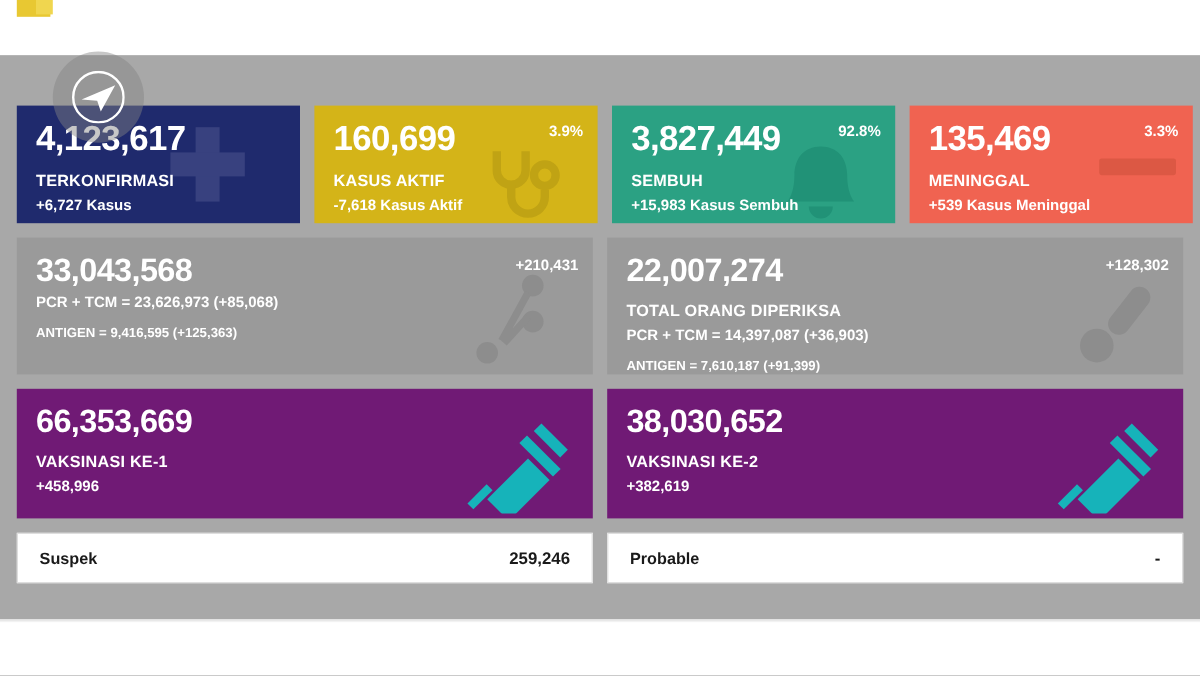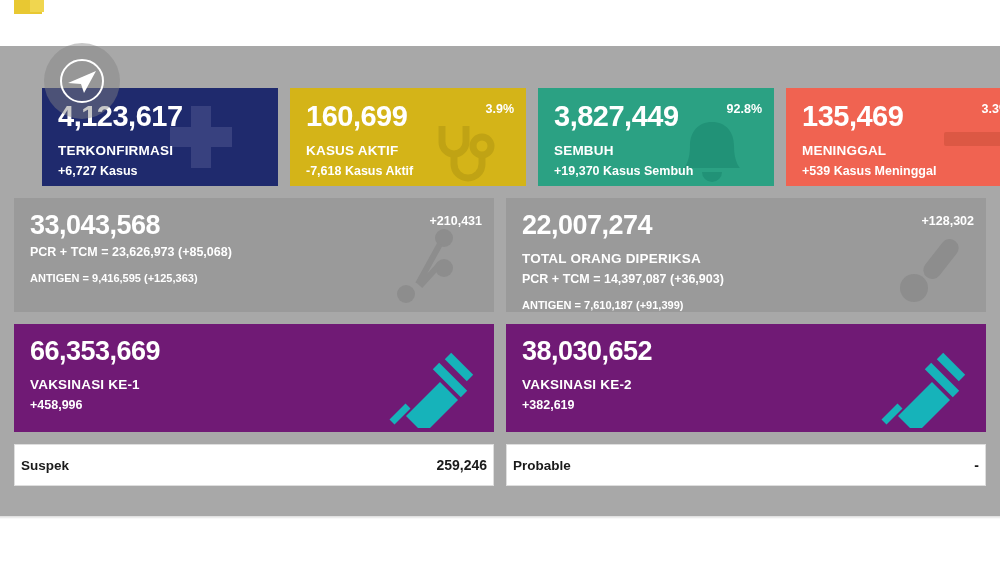--- a/index.html
+++ b/index.html
@@ -98,21 +98,21 @@
     position: relative;
     box-sizing: border-box;
     overflow: hidden;
     color: #ffffff;
     padding: 14px 16px 12px 16px;
   }
   .r1 .card { height: 98px; flex: 0 0 236px; }
   .r2 .card { height: 114px; flex: 1 1 0; }
   .r3 .card { height: 108px; flex: 1 1 0; }
 
-  .c-terkonfirmasi { background: #1f2a6d; margin-left: 28px; }
+  .c-terkonfirmasi { background: #1f2a6d; }
   .c-aktif        { background: #d4b418; }
   .c-sembuh       { background: #2ba183; }
   .c-meninggal    { background: #f06351; }
   .c-grey         { background: #9a9a9a; }
   .c-vaks         { background: #701a75; }
 
   .big-number {
     font-size: 29px;
     font-weight: bold;
     letter-spacing: -0.5px;
@@ -188,21 +188,21 @@
   .row.plain { gap: 12px; margin-bottom: 0; }
   .plain-card {
     box-sizing: border-box;
     flex: 1 1 0;
     height: 42px;
     background: #ffffff;
     border: 1px solid #dedede;
     display: flex;
     align-items: center;
     justify-content: space-between;
-    padding: 0 6px;
+    padding: 0 18px;
     color: #1a1a1a;
   }
   .plain-label { font-size: 13.5px; font-weight: bold; }
   .plain-value { font-size: 14px; font-weight: bold; }
 </style>
 </head>
 <body>
 
 <div id="screen">
 
@@ -248,21 +248,21 @@
       <div class="card c-sembuh">
         <div class="deco bell">
           <svg width="84" height="84" viewBox="0 0 84 84" aria-hidden="true">
             <path d="M42 8 c-14 0 -22 10 -22 24 c0 16 -6 22 -6 22 h56 c0 0 -6 -6 -6 -22 c0 -14 -8 -24 -22 -24 z" fill="currentColor"></path>
             <path d="M32 58 a10 10 0 0 0 20 0 z" fill="currentColor"></path>
           </svg>
         </div>
         <div class="pct">92.8%</div>
         <div class="big-number">3,827,449</div>
         <div class="card-label">SEMBUH</div>
-        <div class="card-sub">+19,370 Kasus Sembuh</div>
+        <div class="card-sub">+15,983 Kasus Sembuh</div>
       </div>
 
       <div class="card c-meninggal">
         <div class="deco bar"></div>
         <div class="pct">3.3%</div>
         <div class="big-number">135,469</div>
         <div class="card-label">MENINGGAL</div>
         <div class="card-sub">+539 Kasus Meninggal</div>
       </div>
 

